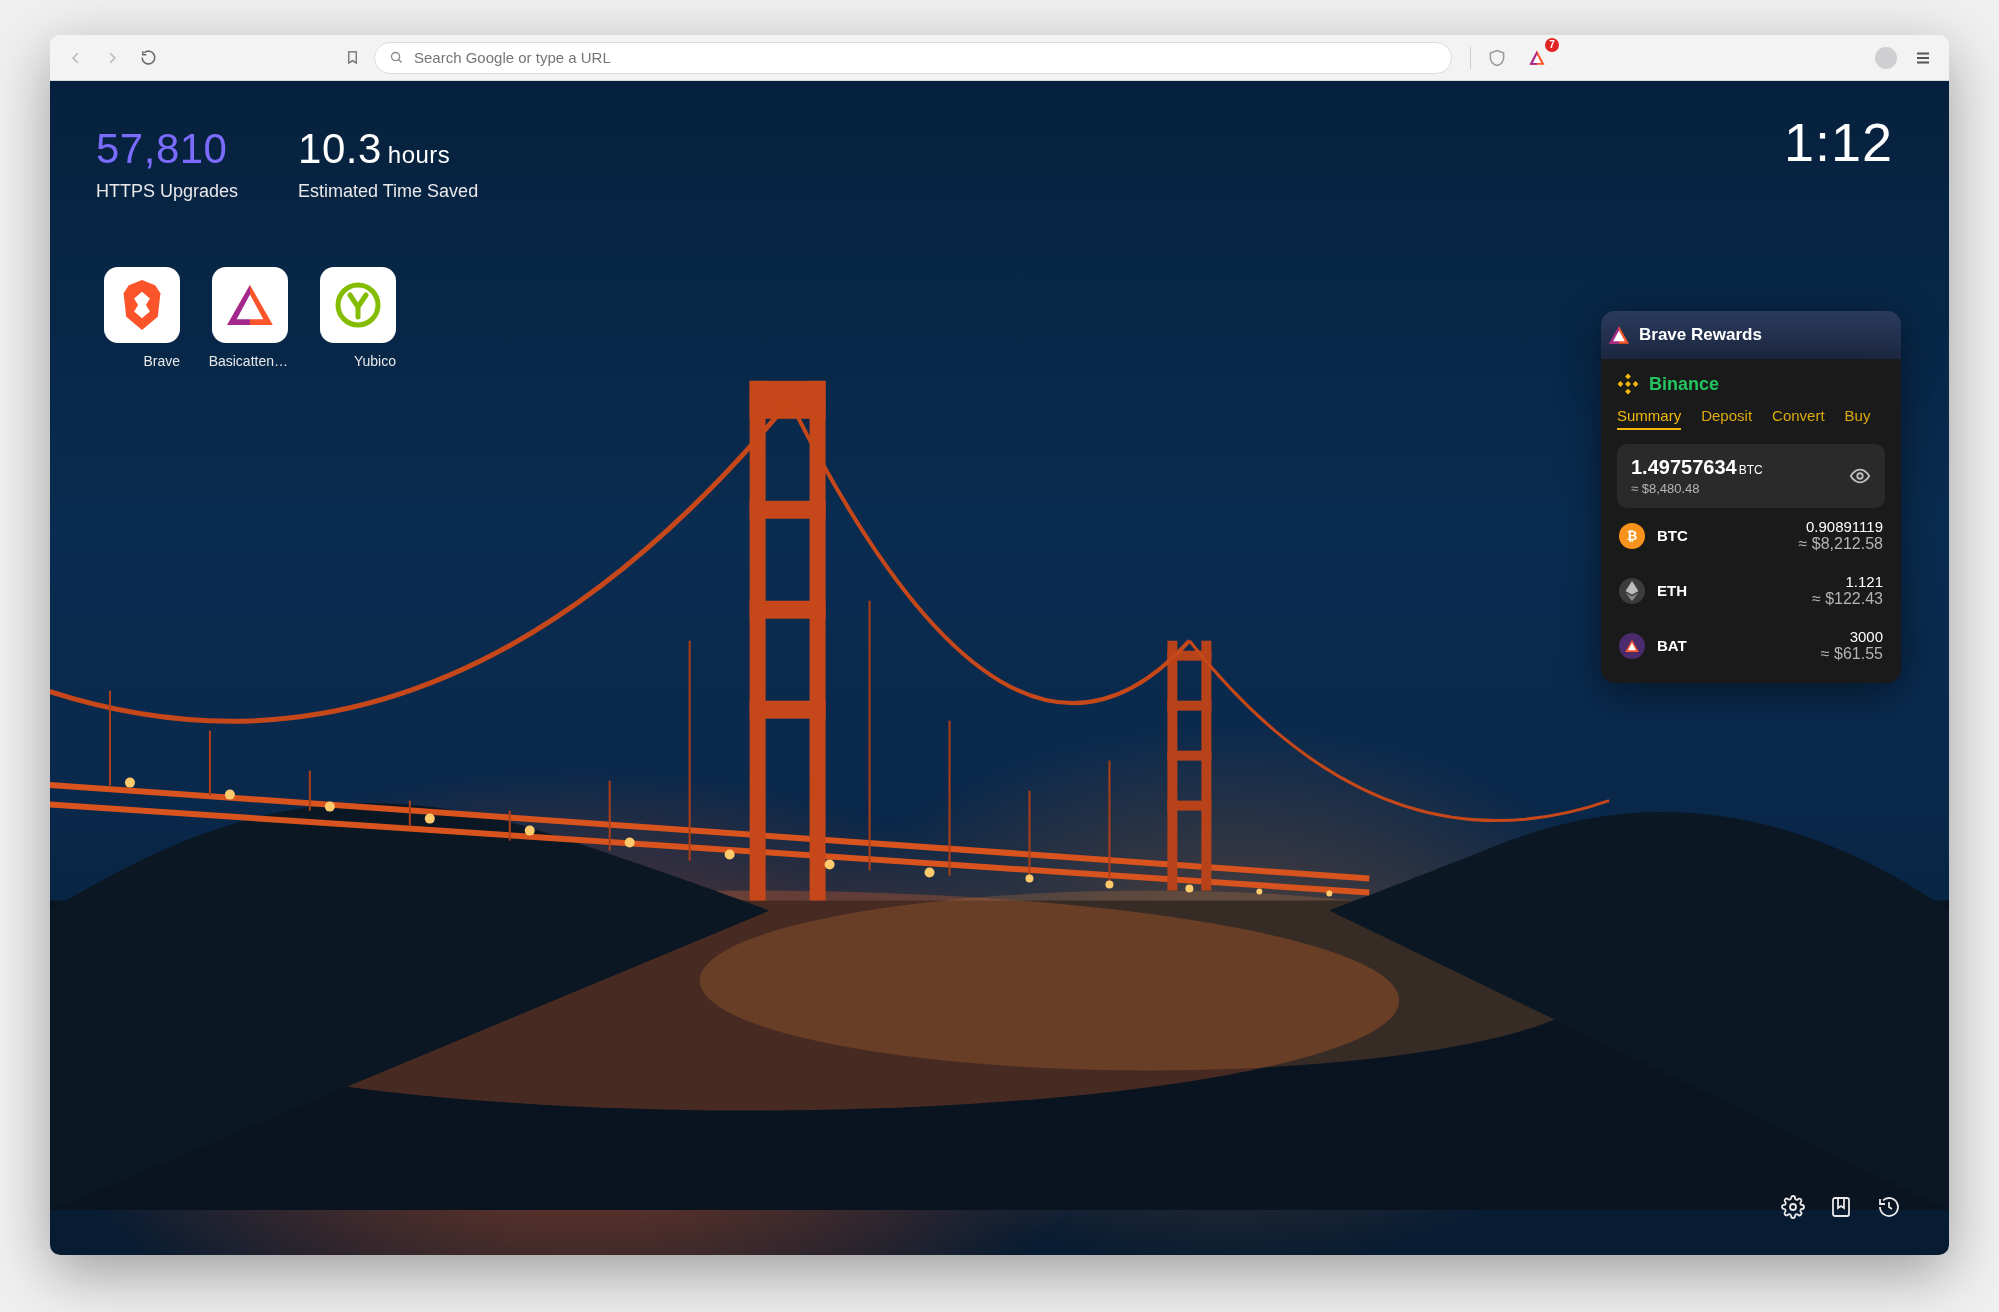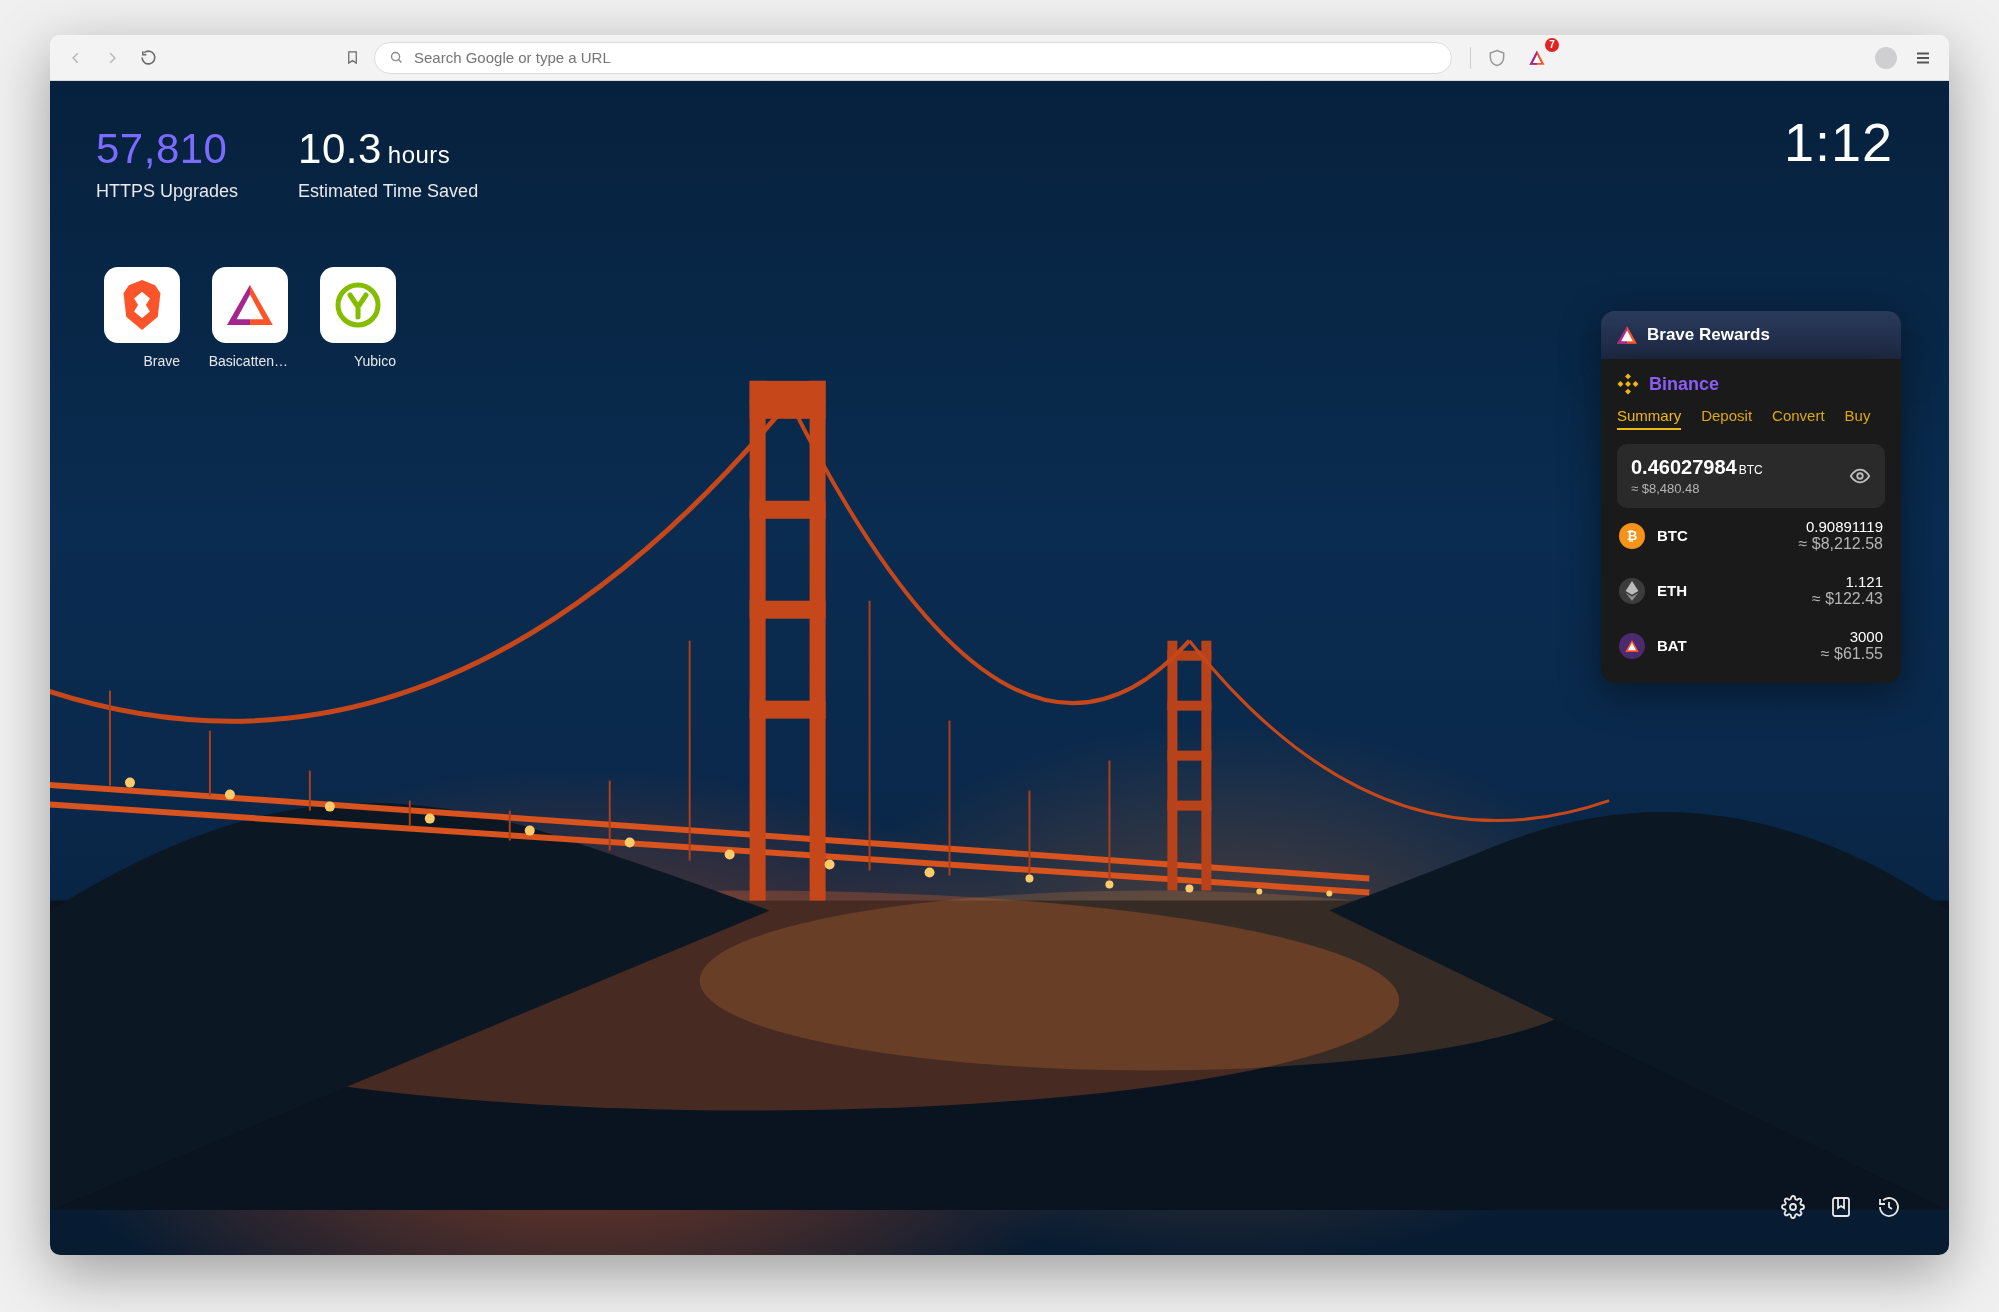--- a/index.html
+++ b/index.html
@@ -113,33 +113,33 @@
   .shortcut{display:flex;flex-direction:column;align-items:flex-end;gap:10px; width:84px; cursor:pointer;}
   .tile{width:76px;height:76px;border-radius:14px;background:#fff;display:flex;align-items:center;justify-content:center;}
   .sc-label{font-size:14px;color:#e8e8ea; white-space:nowrap; overflow:hidden; text-overflow:ellipsis; max-width:96px;}
 
   
   .widgets{position:absolute; top:230px; right:48px; width:300px;}
 
   .rewards-card{
     background:linear-gradient(180deg,#2a3a5a 0%, #1e2a46 100%);
     border-radius:14px 14px 0 0;
-    padding:14px 16px;
+    padding:14px 8px;
     display:flex;align-items:center;gap:10px;
     font-weight:600; font-size:17px;
     box-shadow:0 10px 40px rgba(0,0,0,.45);
   }
 
   .binance-card{
     background:#1a1a1a;
     border-radius:0 0 14px 14px;
     box-shadow:0 10px 40px rgba(0,0,0,.45);
     padding:14px 16px 10px;
   }
-  .binance-head{display:flex;align-items:center;gap:10px;font-weight:700;font-size:18px;color:#8b5cf6;}
+  .binance-head{display:flex;align-items:center;gap:10px;font-weight:700;font-size:18px;color:#22c55e;}
   .binance-tabs{display:flex;gap:20px;font-size:15px;margin-top:12px;}
   .binance-tabs span{color:#f0b90b;cursor:pointer;}
   .binance-tabs span.active{color:#f0b90b;border-bottom:2px solid #f0b90b;padding-bottom:4px;}
   .binance-tabs span:not(.active){opacity:.9;}
 
   .total-box{
     background:#2a2a2a;border-radius:10px;padding:12px 14px;margin-top:14px;
     display:flex;justify-content:space-between;align-items:center;
   }
   .total-left .btc{font-size:20px;font-weight:600;}
@@ -380,21 +380,21 @@
           <div class="binance-tabs">
             <span class="active">Summary</span>
             <span>Deposit</span>
             <span>Convert</span>
             <span>Buy</span>
           </div>
 
           <div class="total-box">
             <div class="total-left">
               <div class="btc">
-                <span>0.46027984</span><span class="suffix">BTC</span>
+                <span>1.49757634</span><span class="suffix">BTC</span>
               </div>
               <div class="usd">≈ $8,480.48</div>
             </div>
             <div class="eye">
               <svg width="22" height="22" viewBox="0 0 24 24" fill="none" stroke="currentColor" stroke-width="2">
                   <path d="M2 12s3.5-7 10-7 10 7 10 7-3.5 7-10 7S2 12 2 12z"></path>
                   <circle cx="12" cy="12" r="3"></circle>
                 </svg>
             </div>
           </div>

